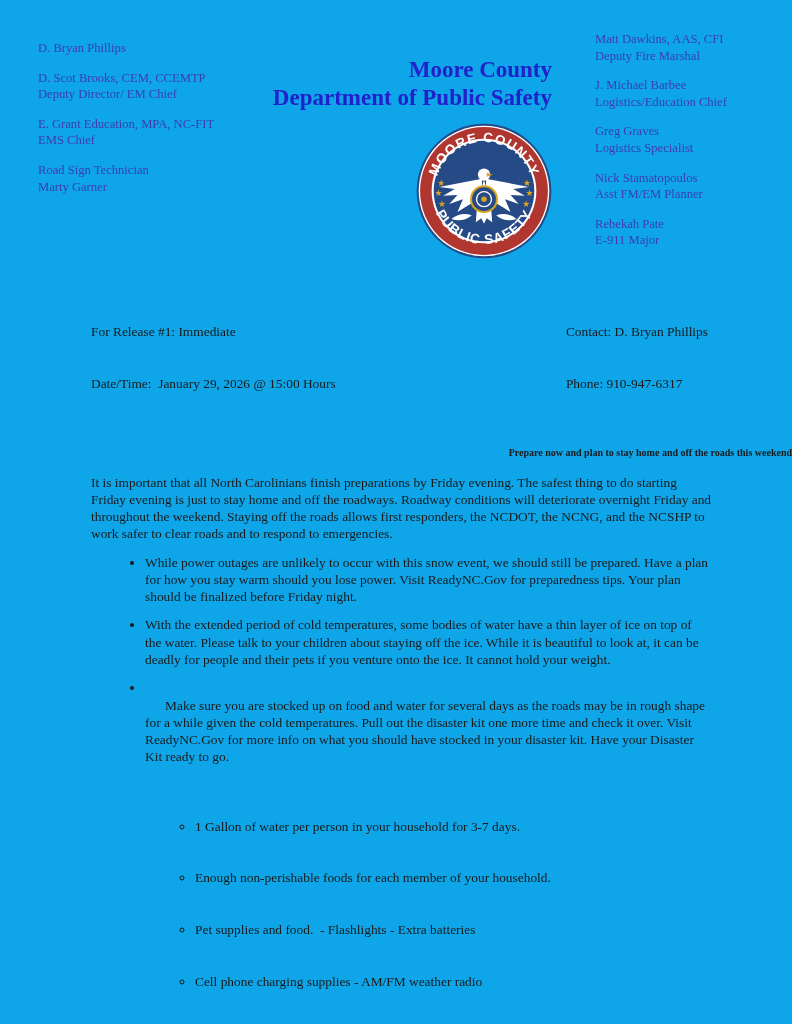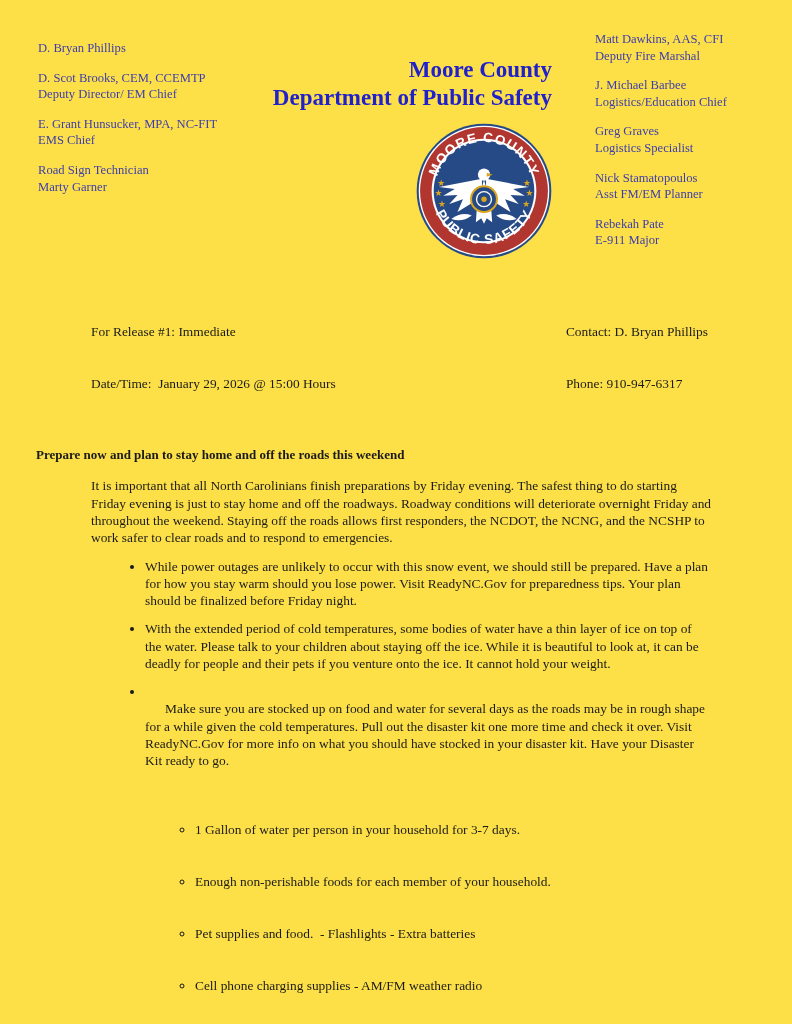--- a/index.html
+++ b/index.html
@@ -1,20 +1,20 @@
 <!DOCTYPE html>
 <html><head>
 <meta charset="utf-8">
 <style>
   html, body { margin: 0; padding: 0; background: #ffffff; }
   .page {
     position: relative;
     width: 792px; height: 1024px;
     margin: 0 auto;
-    background: #fde047;
+    background: #0ea5e9;
     overflow: hidden;
     font-family: "Liberation Serif", serif;
     color: #1a1a1a;
     font-size: 13.4px;
     line-height: 1.29;
   }
 
   
   .letterhead {
     display: grid;
@@ -40,24 +40,23 @@
   .release-row {
     display: flex;
     justify-content: space-between;
     margin: 25px 84px 0 91px;
     font-weight: normal;
   }
   .release-row div { white-space: pre-wrap; }
 
   .headline {
     margin: 20px 0 0 0;
-    text-align: left;
-    font-size: 13px;
+    text-align: right;
+    font-size: 10px;
     font-weight: bold;
-    padding-left: 36px;
   }
 
   
   .intro { margin: 14px 78px 0 91px; white-space: pre-wrap; }
 
   ul.bullets {
     margin: 8px 72px 0 91px;
     padding-left: 43px;
     list-style-type: disc;
   }
@@ -82,21 +81,21 @@
 
     <div class="staff-col left">
       <div class="staff-entry">
         <div>D. Bryan Phillips</div>
       </div>
       <div class="staff-entry">
         <div>D. Scot Brooks, CEM, CCEMTP</div>
         <div>Deputy Director/ EM Chief</div>
       </div>
       <div class="staff-entry">
-        <div>E. Grant Hunsucker, MPA, NC-FIT</div>
+        <div>E. Grant Education, MPA, NC-FIT</div>
         <div>EMS Chief</div>
       </div>
       <div class="staff-entry">
         <div>Road Sign Technician</div>
         <div>Marty Garner</div>
       </div>
     </div>
 
     <div class="center-col">
       <div class="agency-title">

